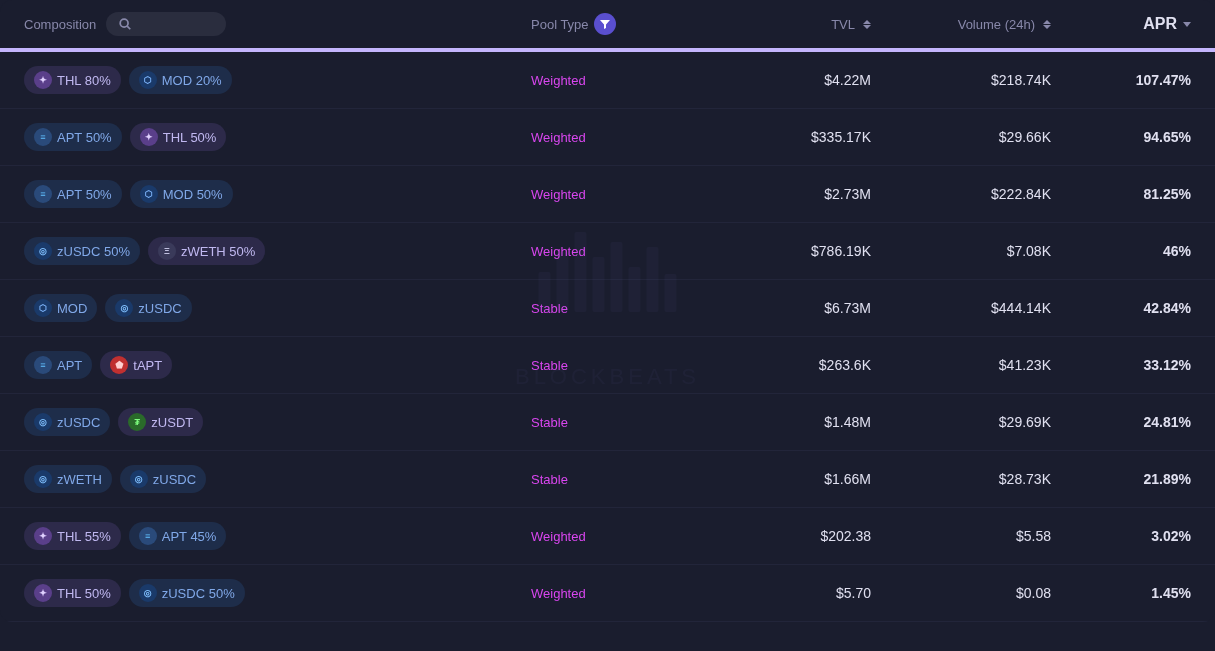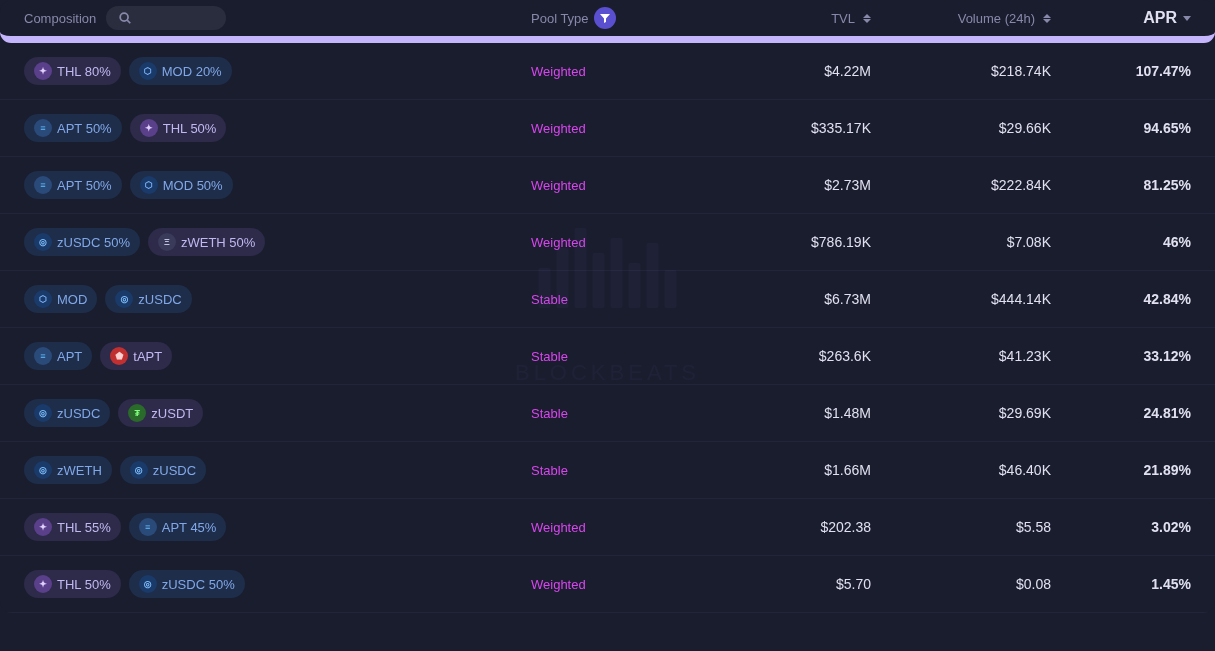--- a/index.html
+++ b/index.html
@@ -14,24 +14,23 @@
     .table-container {
       width: 1215px;
       background: #1a1d2e;
       border-radius: 12px;
       overflow: hidden;
     }
 
     .table-header {
       display: grid;
       grid-template-columns: 1fr 160px 180px 180px 140px;
-      padding: 6px 24px;
-      border-bottom: 7px solid #c4b5fd;
-      align-items: center;
-      border-radius: 11px;
+      padding: 12px 24px;
+      border-bottom: 4px solid #c4b5fd;
+      align-items: center;
     }
 
     .header-cell {
       color: #8888aa;
       font-size: 13px;
       font-weight: 500;
       display: flex;
       align-items: center;
       gap: 5px;
     }
@@ -410,21 +409,21 @@
             <div class="token-icon icon-whusdc">◎</div>
             <span>zWETH</span>
           </div>
           <div class="token-badge blue">
             <div class="token-icon icon-zusdc">◎</div>
             <span>zUSDC</span>
           </div>
         </div>
         <div class="pool-type-cell">Stable</div>
         <div class="tvl-cell">$1.66M</div>
-        <div class="volume-cell">$46.40K</div>
+        <div class="volume-cell">$28.73K</div>
         <div class="apr-cell">21.89%</div>
       </div>
       <div class="table-row">
         <div class="composition-cell">
           <div class="token-badge purple">
             <div class="token-icon icon-thl">✦</div>
             <span>THL 55%</span>
           </div>
           <div class="token-badge blue">
             <div class="token-icon icon-apt">≡</div>

